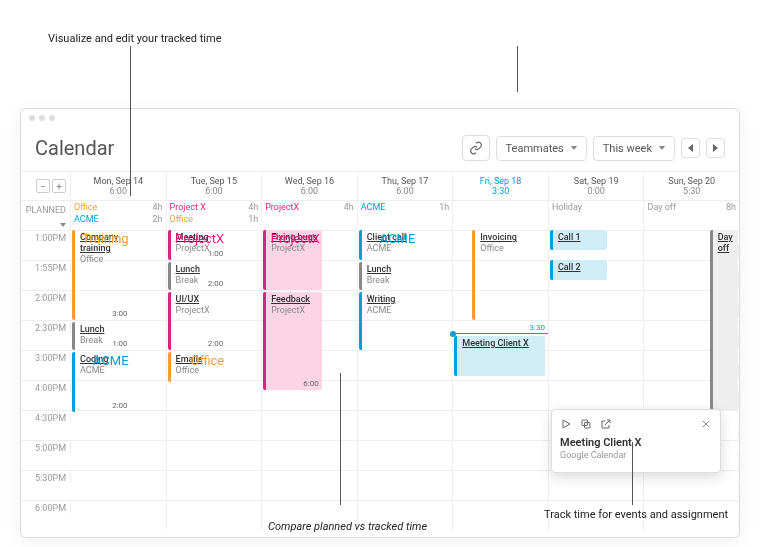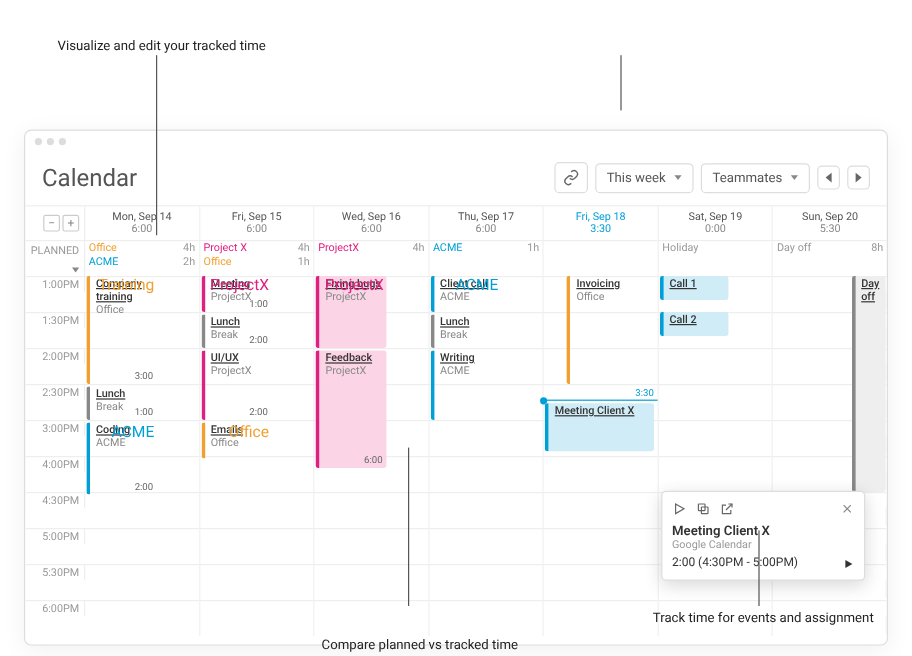--- a/index.html
+++ b/index.html
@@ -74,21 +74,21 @@
 </head>
 <body>
 
 <div class="wrap">
 
   <div class="annotation" style="top:32px; left:48px;">Visualize and edit your tracked time</div>
   <div class="annotation-line" style="top:46px; left:130px; width:1px; height:150px;"></div>
 
   <div class="annotation-line" style="top:46px; left:517px; width:1px; height:46px;"></div>
 
-  <div class="annotation" style="top:531px; left:268px;">Compare planned vs tracked time</div>
+  <div class="annotation" style="top:520px; left:268px;font-style:italic;">Compare planned vs tracked time</div>
   <div class="annotation-line" style="top:373px; left:340px; width:1px; height:132px;"></div>
 
   <div class="annotation" style="top:508px; left:544px;">Track time for events and assignment</div>
   <div class="annotation-line" style="top:442px; left:632px; width:1px; height:63px;"></div>
 
   <div class="window">
     <div class="window-dots">
         <span></span>
         <span></span>
         <span></span>
@@ -97,24 +97,24 @@
     <div class="header">
       <h1>Calendar</h1>
       <div class="controls">
         <div class="btn icon-only">
           <svg width="14" height="14" viewBox="0 0 24 24" fill="none" stroke="#666" stroke-width="2">
               <path d="M10 13a5 5 0 0 0 7 0l3-3a5 5 0 0 0-7-7l-1 1"></path>
               <path d="M14 11a5 5 0 0 0-7 0l-3 3a5 5 0 0 0 7 7l1-1"></path>
             </svg>
         </div>
         <div class="btn chev-down">
+            <span>Teammates</span>
+          </div>
+        <div class="btn chev-down">
             <span>This week</span>
-          </div>
-        <div class="btn chev-down">
-            <span>Teammates</span>
           </div>
         <div class="btn icon-only">
             <span class="chev-left"></span>
           </div>
         <div class="btn icon-only">
             <span class="chev-right"></span>
           </div>
       </div>
     </div>
 
@@ -123,21 +123,21 @@
       <div class="row">
         <div class="timecol dayhead-timecell">
           <div class="mini-btn">−</div>
           <div class="mini-btn">+</div>
         </div>
         <div class="daycol dayhead">
             <div class="dow">Mon, Sep 14</div>
             <div class="hrs">6:00</div>
           </div>
         <div class="daycol dayhead">
-            <div class="dow">Fri, Sep 15</div>
+            <div class="dow">Tue, Sep 15</div>
             <div class="hrs">6:00</div>
           </div>
         <div class="daycol dayhead">
             <div class="dow">Wed, Sep 16</div>
             <div class="hrs">6:00</div>
           </div>
         <div class="daycol dayhead">
             <div class="dow">Thu, Sep 17</div>
             <div class="hrs">6:00</div>
           </div>
@@ -213,21 +213,21 @@
               <div class="timecol">1:00PM</div>
               <div class="daycol"></div>
               <div class="daycol"></div>
               <div class="daycol"></div>
               <div class="daycol"></div>
               <div class="daycol"></div>
               <div class="daycol"></div>
               <div class="daycol"></div>
             </div>
             <div class="row body-row">
-              <div class="timecol">1:30PM</div>
+              <div class="timecol">1:55PM</div>
               <div class="daycol"></div>
               <div class="daycol"></div>
               <div class="daycol"></div>
               <div class="daycol"></div>
               <div class="daycol"></div>
               <div class="daycol"></div>
               <div class="daycol"></div>
             </div>
             <div class="row body-row">
               <div class="timecol">2:00PM</div>
@@ -477,22 +477,16 @@
               <path d="M20 4L10 14"></path>
               <path d="M18 14v6H4V6h6"></path>
             </svg>
         </div>
         <svg viewBox="0 0 24 24" fill="none" stroke="#888" stroke-width="2">
             <path d="M6 6l12 12M18 6L6 18"></path>
           </svg>
       </div>
       <div class="popup-title">Meeting Client X</div>
       <div class="popup-sub">Google Calendar</div>
-      <div class="popup-time">
-        <span>2:00 (4:30PM - 5:00PM)</span>
-        <svg width="10" height="10" viewBox="0 0 24 24" fill="#333">
-            <polygon points="6 4 20 12 6 20"></polygon>
-          </svg>
-      </div>
     </div>
 
   </div>
 </div>
 
 </body></html>

